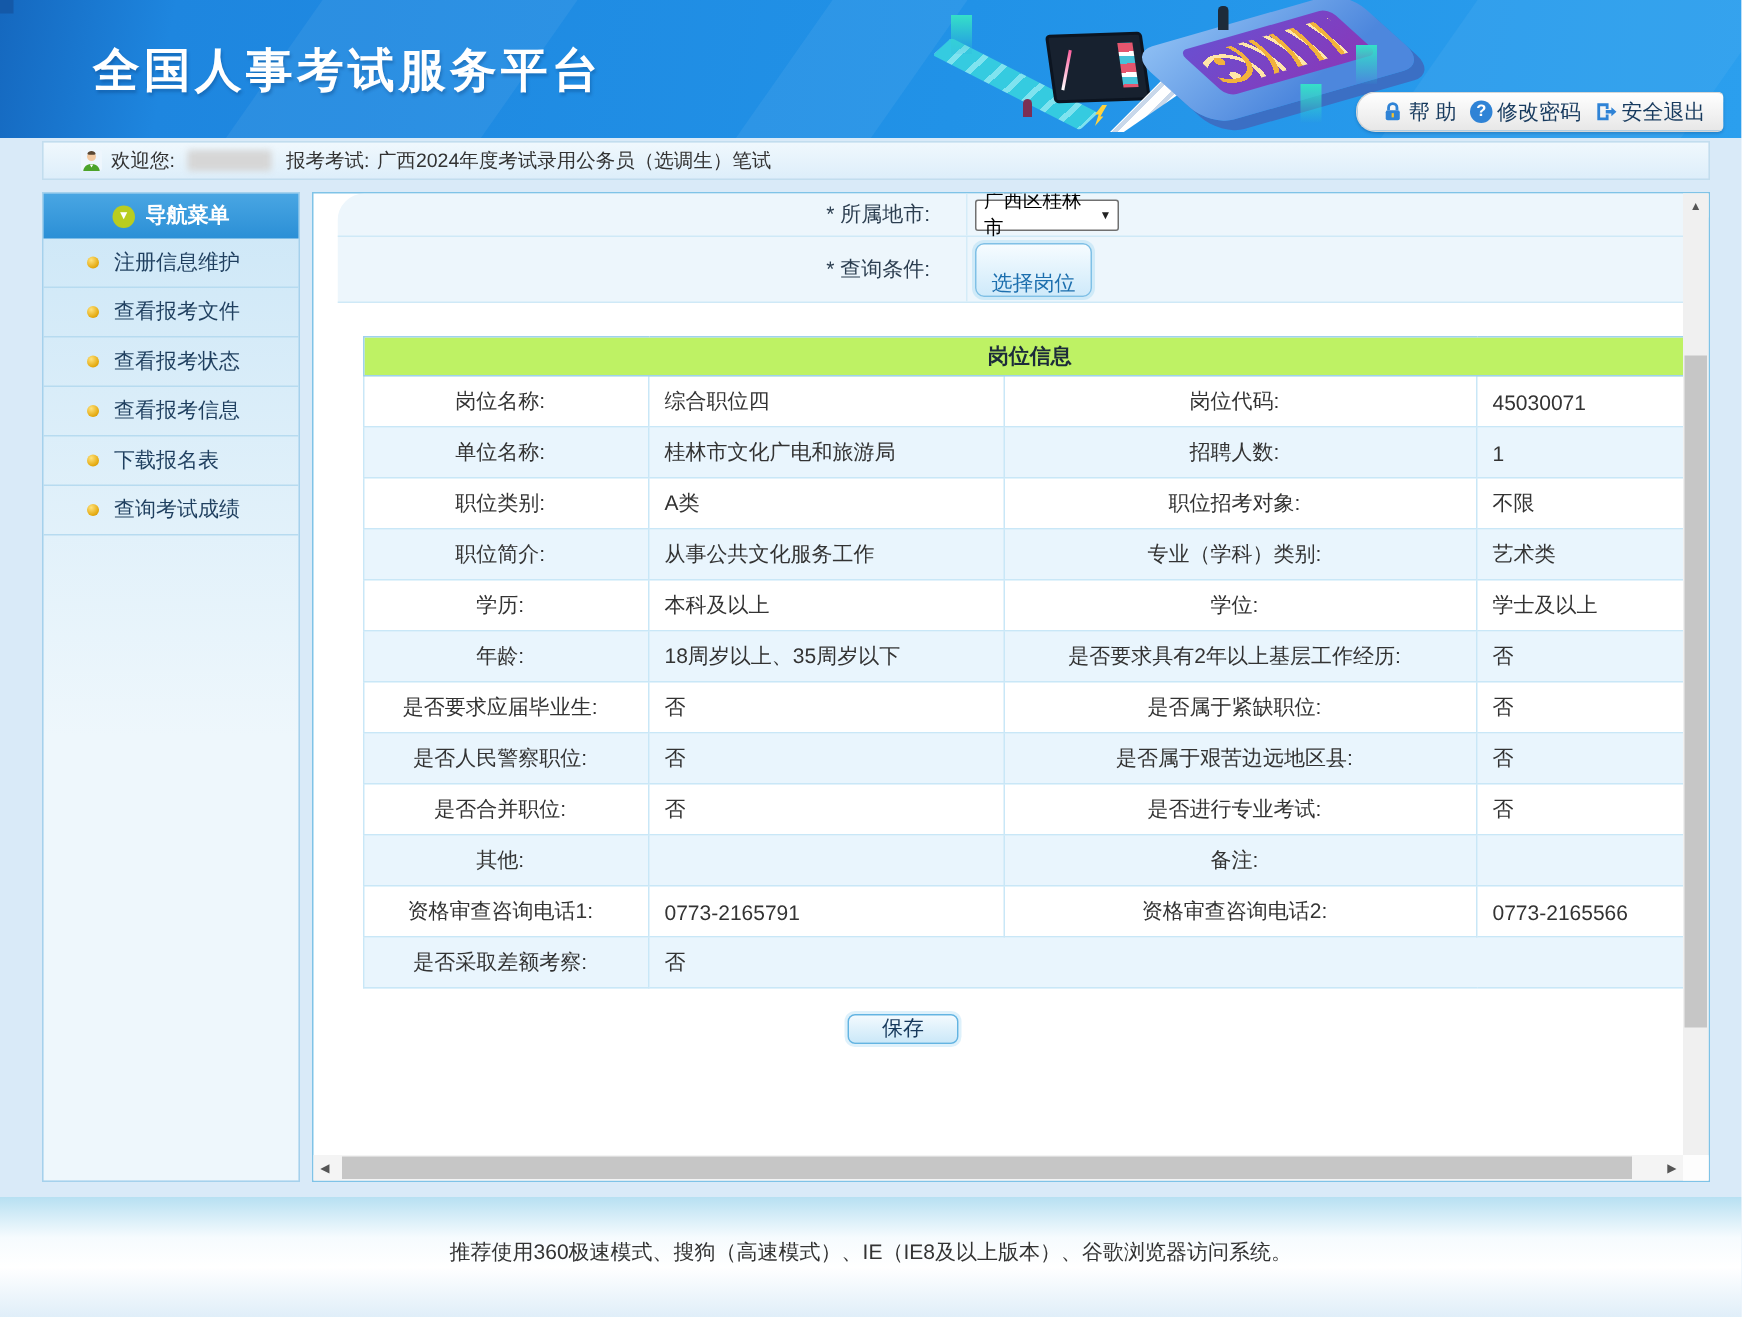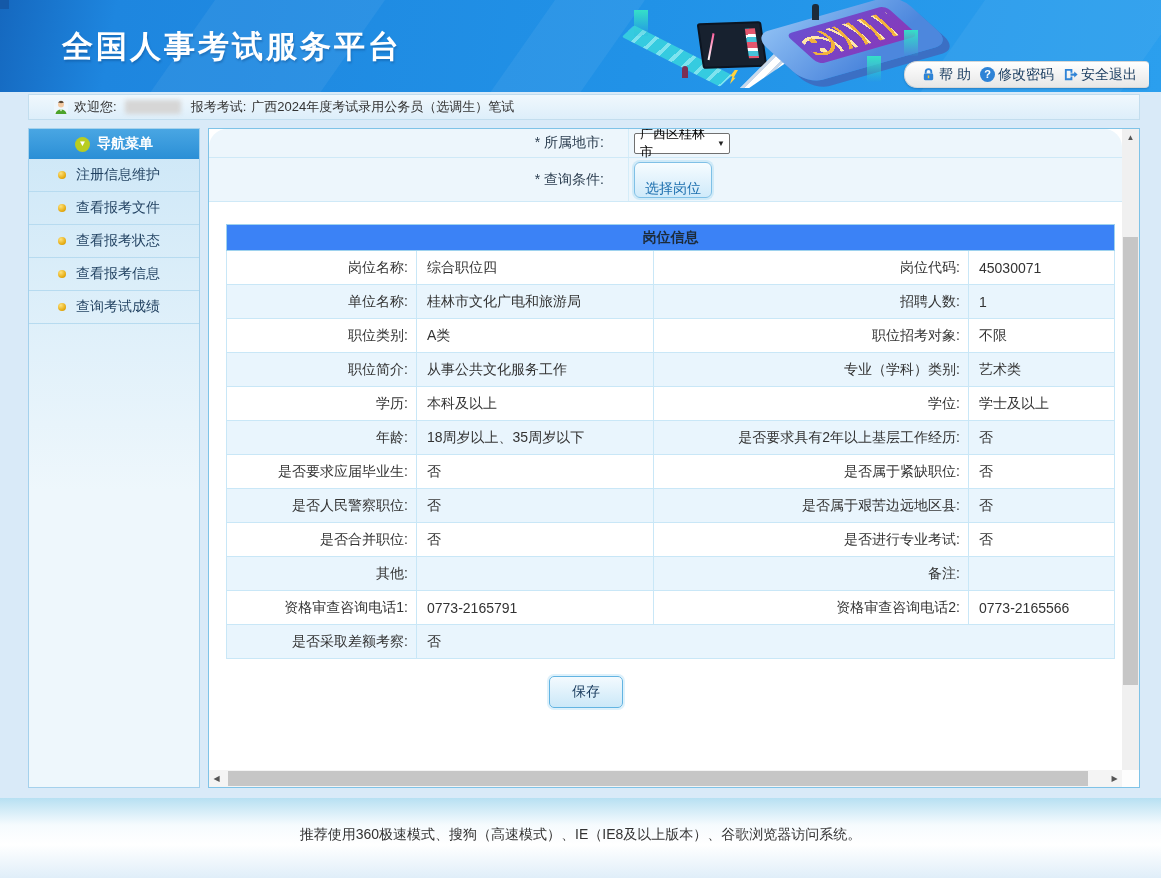--- a/index.html
+++ b/index.html
@@ -107,21 +107,21 @@
     font-size:14px; color:#1f3f5f;
   }
   .bullet{ width:8px; height:8px; border-radius:50%;
     background:radial-gradient(circle at 35% 30%,#ffe27a,#e3a70b 70%,#b97f06); }
 
   
   .content{
     position:absolute; left:208px; top:128px; width:932px; height:660px;
     background:#ffffff; border:1px solid #7fc3e7;
   }
-  .content-body{ position:absolute; left:0; top:0; width:913px; height:641px; overflow:hidden;border-radius:18px; }
+  .content-body{ position:absolute; left:16px; top:0; width:913px; height:641px; overflow:hidden;border-radius:18px; }
 
   .form-row{ display:flex; align-items:center; background:#edf6fc; border-bottom:1px solid #cfe9f7; }
   .form-row.r1{ height:29px; }
   .form-row.r2{ height:44px; }
   .form-label{ width:420px; text-align:right; padding-right:24px; font-size:14px; color:#2c3e50;
     border-right:1px solid #d5ecf8; align-self:stretch; display:flex; align-items:center; justify-content:flex-end; }
   .form-ctrl{ padding-left:5px; display:flex; align-items:center; }
 
   .select-box{
     width:96px; height:21px; background:#fff; border:1px solid #707070; border-radius:2px;
@@ -136,31 +136,31 @@
     background:linear-gradient(#f6fcff,#cfeafa);
     color:#1c6fae; font-size:14px; cursor:pointer;
     box-shadow:0 0 0 2px rgba(170,220,245,0.45);
   }
 
   .gap-white{ height:22px; background:#fff; }
 
   table.job{ margin-left:17px; width:888px; border-collapse:collapse; table-layout:fixed;
     font-size:14px; color:#333; }
   table.job th{
-    height:26px; background:#3b82f6; font-size:14px; font-weight:bold; color:#1c2b3a;
+    height:26px; background:#bef264; font-size:14px; font-weight:bold; color:#1c2b3a;
     border:1px solid #9ed2ee;
   }
   table.job td{ height:34px; border:1px solid #c9e7f7; }
-  td.lbl{ text-align:right; padding-right:8px; background:inherit; }
+  td.lbl{ text-align:center; padding-right:8px; background:inherit; }
   td.val{ text-align:left; padding-left:10px; }
   tr.alt{ background:#e9f5fd; }
   tr.plain{ background:#ffffff; }
 
   .btn-save{
-    display:block; margin:17px 0 0 340px; width:74px; height:32px;
+    display:block; margin:17px 0 0 340px; width:74px; height:20px;
     border:1px solid #63b4e2; border-radius:5px;
     background:linear-gradient(#f3fafe,#cbe8f8);
     color:#16395c; font-size:14px; cursor:pointer;
     box-shadow:0 0 0 2px rgba(190,228,248,0.5);
   }
 
   
   .vscroll{ position:absolute; right:0; top:0; width:17px; height:658px; background:#f0f0f0; }
   .vscroll .arr{ position:absolute; left:0; width:17px; height:16px; background:#f0f0f0;
     color:#555; font-size:8px; display:flex; align-items:center; justify-content:center; cursor:pointer;}
@@ -271,20 +271,24 @@
     <div class="nav-item">
       <span class="bullet"></span>
       <span>查看报考状态</span>
     </div>
     <div class="nav-item">
       <span class="bullet"></span>
       <span>查看报考信息</span>
     </div>
     <div class="nav-item">
       <span class="bullet"></span>
+      <span>下载报名表</span>
+    </div>
+    <div class="nav-item">
+      <span class="bullet"></span>
       <span>查询考试成绩</span>
     </div>
   </aside>
 
   <section class="content">
     <div class="content-body">
 
       <div class="form-row r1">
         <span class="form-label">* 所属地市:</span>
         <span class="form-ctrl">

